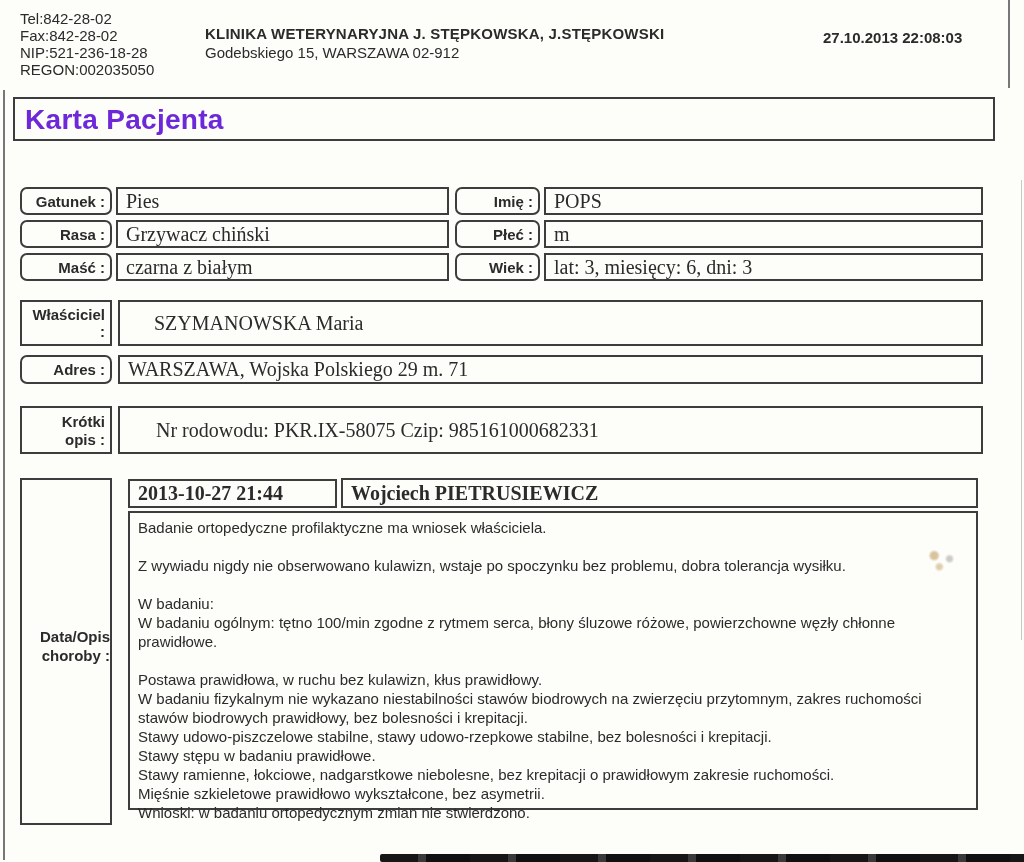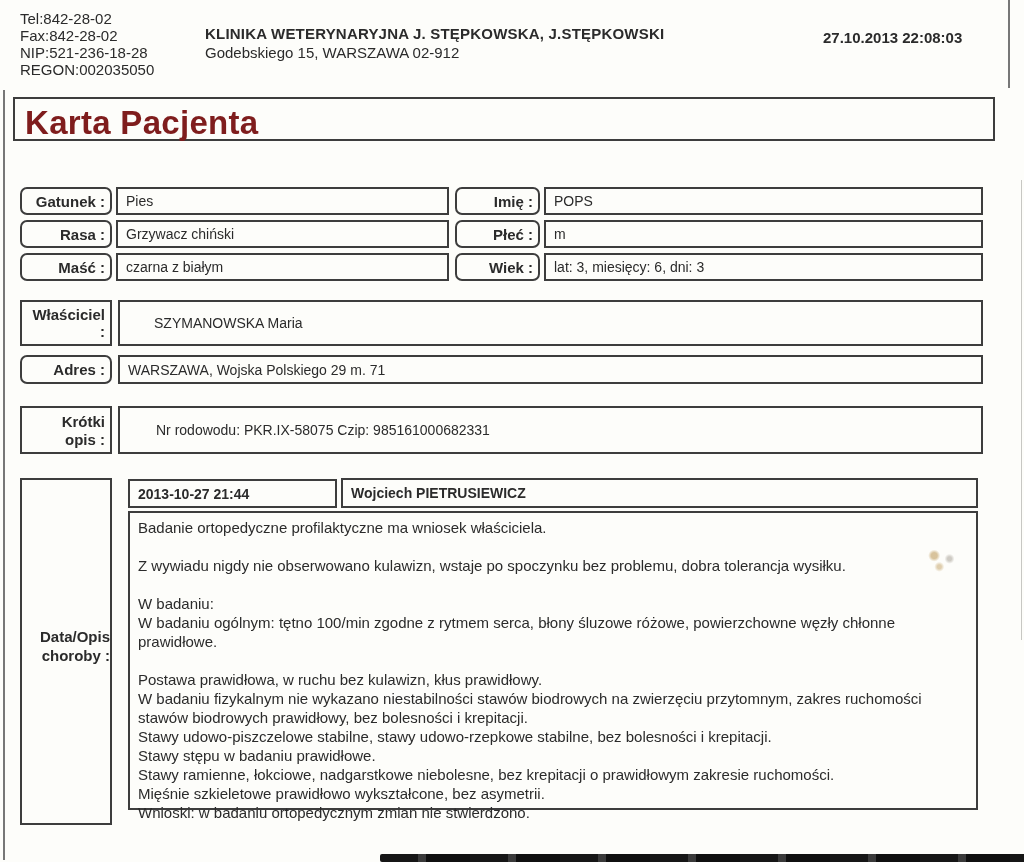--- a/index.html
+++ b/index.html
@@ -16,24 +16,24 @@
 
   
   .contact { left:20px; top:10px; font-size:15px; line-height:17px; }
   .clinic { left:205px; top:24px; font-size:15px; line-height:19px; }
   .clinic .name { font-weight:bold; letter-spacing:.2px; }
   .datetime { left:823px; top:29px; font-size:15px; font-weight:bold; }
 
   
   .box { border:2px solid #3d3d3d; background:#fdfdfa; box-sizing:border-box; }
   .title-box { left:13px; top:97px; width:982px; height:44px; }
-  .title-text { padding:5px 0 0 10px; font-size:33px; font-weight:bold; color:#7f1d1d; letter-spacing:.3px; }
+  .title-text { padding:5px 0 0 10px; font-size:28px; font-weight:bold; color:#6d28d9; letter-spacing:.3px; }
 
   .label-box { text-align:right; font-weight:bold; font-size:15px; }
-  .value-box { font-size:14px; }
+  .value-box { font-size:20px;font-family:Liberation Serif, serif; }
   .vcenter { display:flex; align-items:center; }
   .label-box.vcenter { justify-content:flex-end;border-radius:7px; }
   .pad-r { padding-right:5px; }
   .pad-l { padding-left:8px; }
 
   .note-box {
     left:128px; top:511px; width:850px; height:299px;
     font-size:15px; line-height:19px;
     padding:5px 8px; white-space:pre-wrap;
   }

